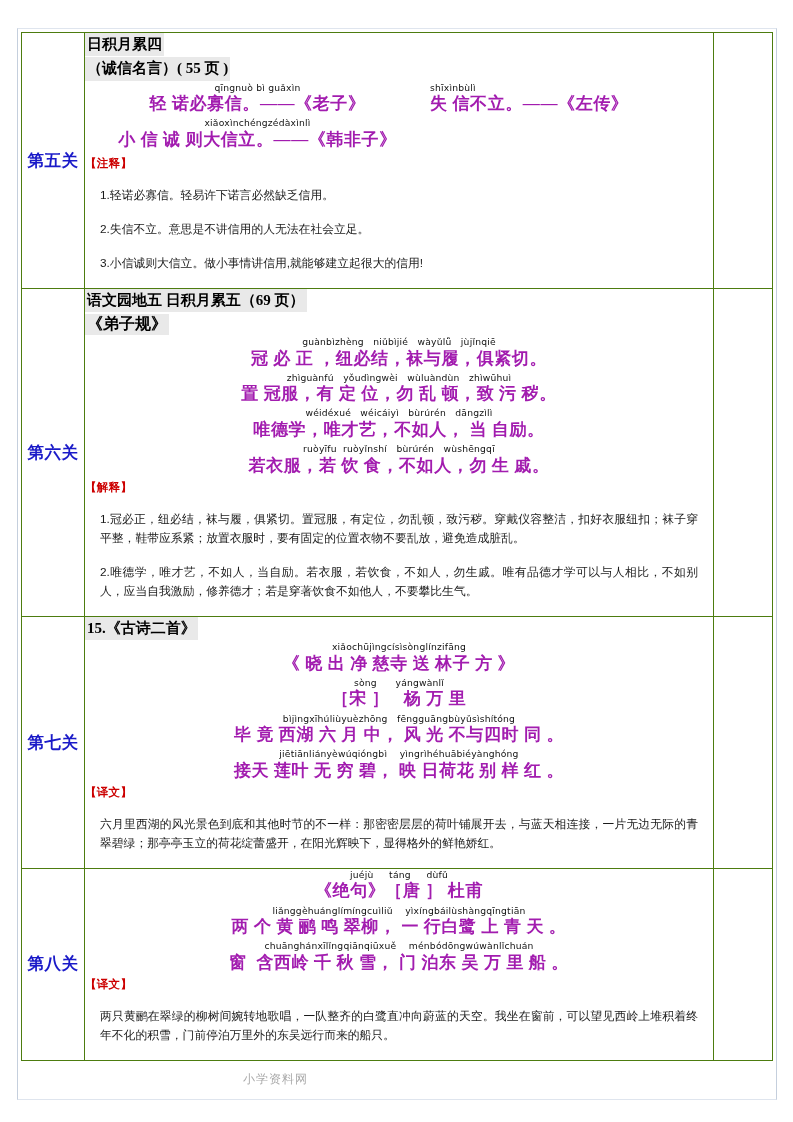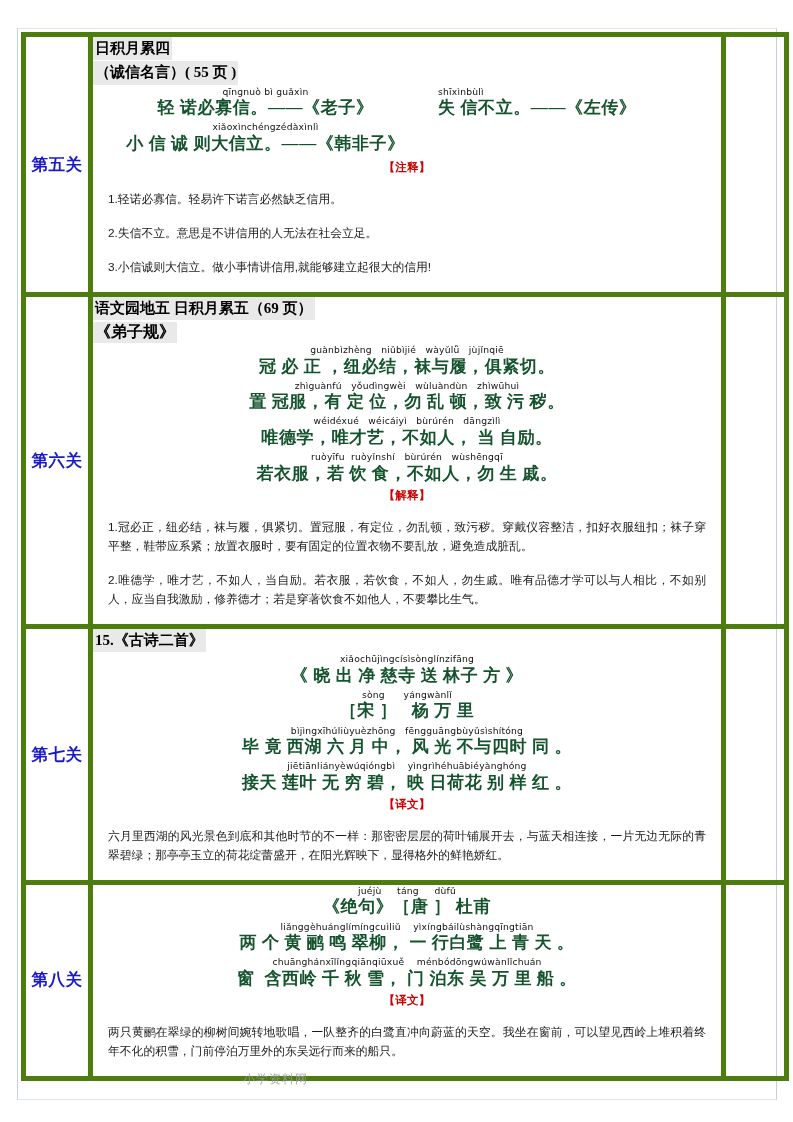--- a/index.html
+++ b/index.html
@@ -39,21 +39,21 @@
 
   table.sheet {
     position: absolute;
     left: 21px;
     top: 32px;
     width: 752px;
     border-collapse: collapse;
     table-layout: fixed;
   }
   table.sheet td {
-    border: 5px solid #4d7c0f;
+    border: 1px solid #4d7c0f;
     vertical-align: middle;
     padding: 0;
   }
 
   td.gate-cell {
     width: 62px;
     text-align: center;
     vertical-align: middle;
   }
   .gate-label {
@@ -102,21 +102,21 @@
     letter-spacing: 0.2px;
     color: #111;
     line-height: 1.25;
     white-space: pre;
   }
   .hz {
     font-family: "Liberation Serif", "DejaVu Serif", serif;
     font-weight: bold;
     font-size: 17px;
     letter-spacing: 0.6px;
-    color: #14532d;
+    color: #a21caf;
     line-height: 1.3;
     white-space: pre;
   }
 
   
   .vline {
     display: block;
     margin: 0 0 2px 0;
   }
   .vline .py { display: block; }
@@ -135,21 +135,20 @@
   .two-col .col-b { width: 270px; padding-top: 0px; }
 
   
   .anno-head {
     font-family: Liberation Mono, monospace;
     font-weight: bold;
     font-size: 11.5px;
     color: #cc0000;
     margin: 3px 0 1px 0;
     letter-spacing: 0.3px;
-    text-align: center;
   }
   .anno-body {
     font-family: "Liberation Sans", "DejaVu Sans", sans-serif;
     font-size: 11.8px;
     color: #1a1a1a;
     line-height: 1.62;
     text-align: justify;
   }
   .anno-body p {
     margin: 15px;

